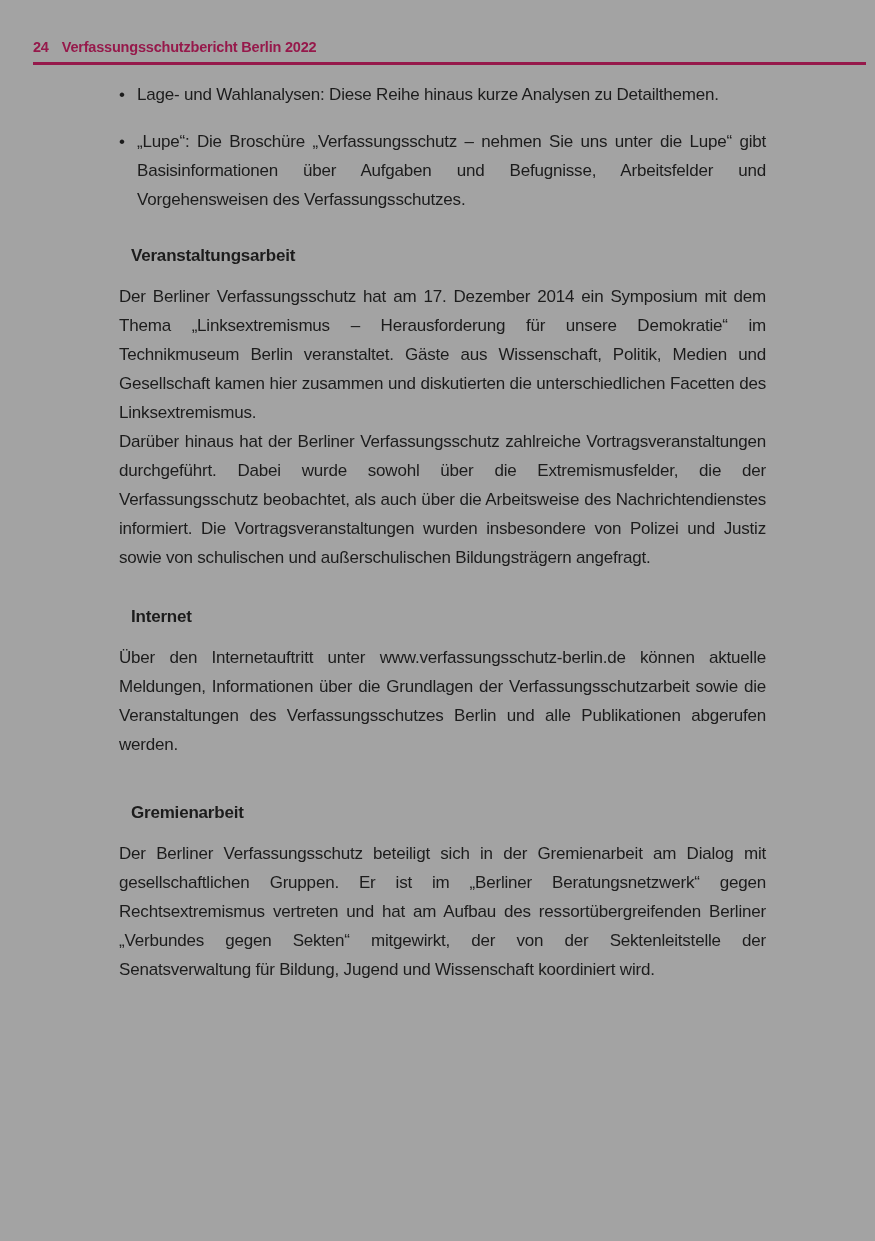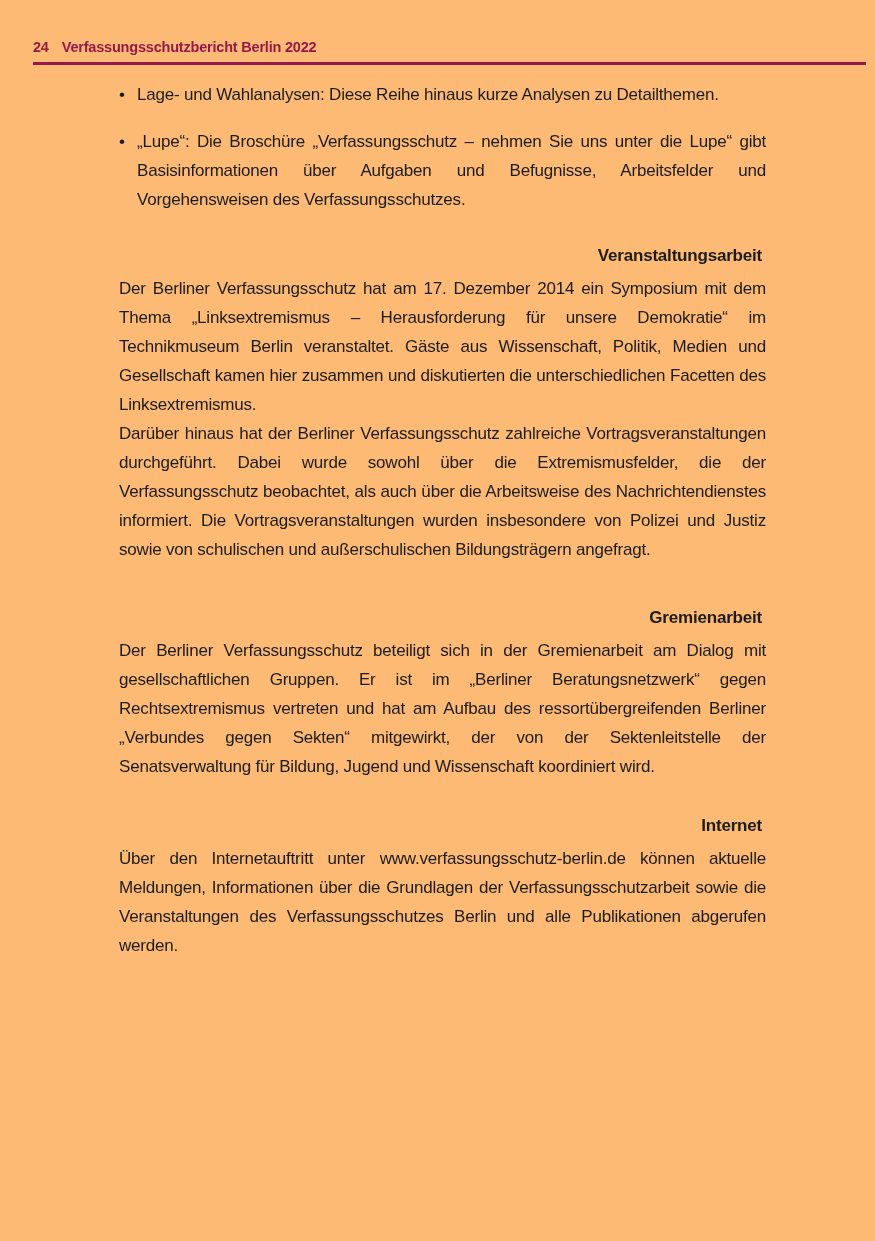--- a/index.html
+++ b/index.html
@@ -1,20 +1,20 @@
 <!DOCTYPE html>
 <html lang="de"><head>
 <meta charset="utf-8">
 <style>
   html, body { margin: 0; padding: 0; background: #ffffff; }
   .page {
     position: relative;
     width: 875px;
     height: 1241px;
-    background: #fdba74;
+    background: #a3a3a3;
     font-family: "Liberation Sans", sans-serif;
     color: #1c1c1c;
     overflow: hidden;
   }
   .doc-header {
     position: absolute;
     left: 33px;
     top: 39px;
     display: flex;
     align-items: baseline;
@@ -54,26 +54,26 @@
     margin: 0 0 18px 0;
   }
   ul.bullet-list li:last-child { margin-bottom: 0; }
   .bullet-marker {
     position: absolute;
     left: 0;
     top: 0;
     text-align: left;
   }
   .section h2 {
-    margin: 4px;
+    margin: 12px;
     font-size: 17px;
     line-height: 29px;
     font-weight: bold;
     color: #1c1c1c;
-    text-align: right;
+    text-align: left;
     letter-spacing: -0.2px;
   }
   .section p {
     margin: 0;
   }
   .section p + p { }
   .section-1 { margin-top: 27px; }
   .section-2 { margin-top: 39px; }
   .section-3 { margin-top: 30px; }
 </style>
@@ -100,25 +100,25 @@
         <span>„Lupe“: Die Broschüre „Verfassungsschutz – nehmen Sie uns unter die Lupe“ gibt Basisinformationen über Aufgaben und Befugnisse, Arbeitsfelder und Vorgehensweisen des Verfassungsschutzes.</span>
       </li>
     </ul>
 
     <div class="section section-1">
       <h2>Veranstaltungsarbeit</h2>
       <p>Der Berliner Verfassungsschutz hat am 17. Dezember 2014 ein Symposium mit dem Thema „Linksextremismus – Herausforderung für unsere Demokratie“ im Technikmuseum Berlin veranstaltet. Gäste aus Wissenschaft, Politik, Medien und Gesellschaft kamen hier zusammen und diskutierten die unterschiedlichen Facetten des Linksextremismus.</p>
       <p>Darüber hinaus hat der Berliner Verfassungsschutz zahlreiche Vortragsveranstaltungen durchgeführt. Dabei wurde sowohl über die Extremismusfelder, die der Verfassungsschutz beobachtet, als auch über die Arbeitsweise des Nachrichtendienstes informiert. Die Vortragsveranstaltungen wurden insbesondere von Polizei und Justiz sowie von schulischen und außerschulischen Bildungsträgern angefragt.</p>
     </div>
 
+    <div class="section section-3">
+      <h2>Internet</h2>
+      <p>Über den Internetauftritt unter www.verfassungsschutz-berlin.de können aktuelle Meldungen, Informationen über die Grundlagen der Verfassungsschutzarbeit sowie die Veranstaltungen des Verfassungsschutzes Berlin und alle Publikationen abgerufen werden.</p>
+    </div>
+
     <div class="section section-2">
       <h2>Gremienarbeit</h2>
       <p>Der Berliner Verfassungsschutz beteiligt sich in der Gremienarbeit am Dialog mit gesellschaftlichen Gruppen. Er ist im „Berliner Beratungsnetzwerk“ gegen Rechtsextremismus vertreten und hat am Aufbau des ressortübergreifenden Berliner „Verbundes gegen Sekten“ mitgewirkt, der von der Sektenleitstelle der Senatsverwaltung für Bildung, Jugend und Wissenschaft koordiniert wird.</p>
-    </div>
-
-    <div class="section section-3">
-      <h2>Internet</h2>
-      <p>Über den Internetauftritt unter www.verfassungsschutz-berlin.de können aktuelle Meldungen, Informationen über die Grundlagen der Verfassungsschutzarbeit sowie die Veranstaltungen des Verfassungsschutzes Berlin und alle Publikationen abgerufen werden.</p>
     </div>
 
   </div>
 
 </div>
 
 </body></html>

